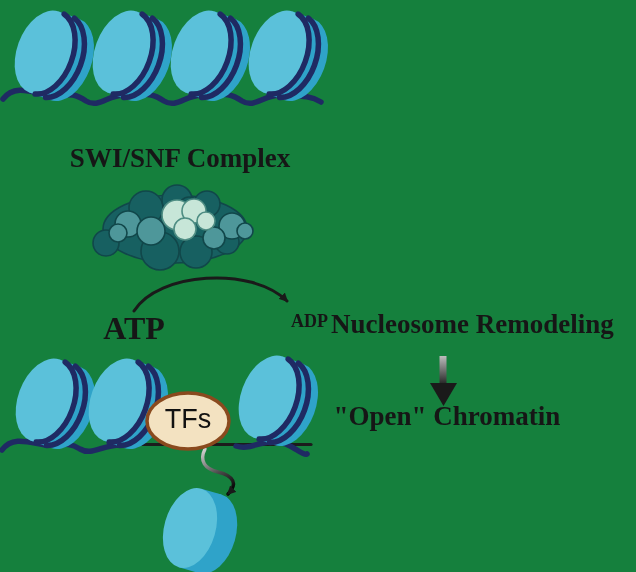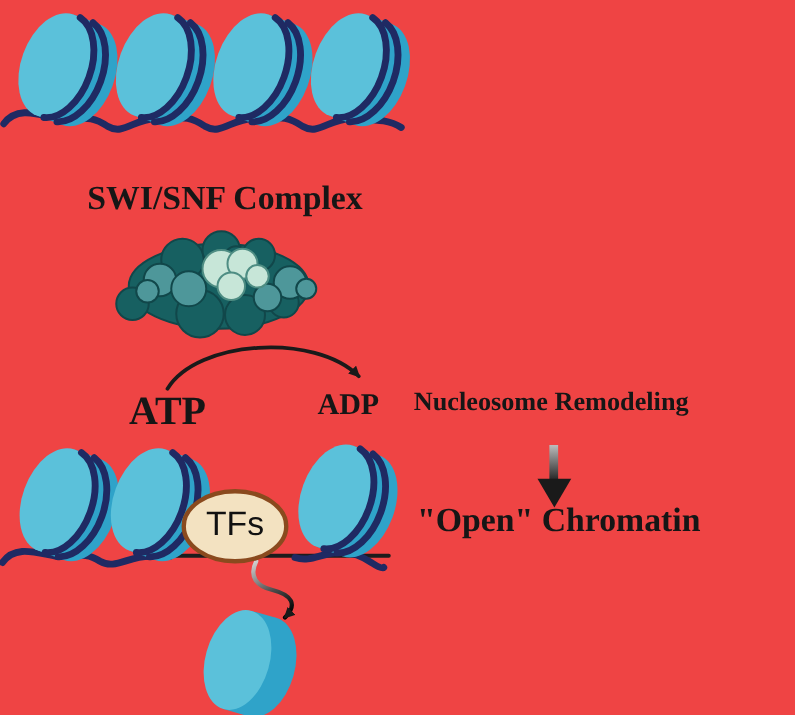--- a/index.html
+++ b/index.html
@@ -1,25 +1,25 @@
 <!DOCTYPE html>
 <html style="--nucleosome-face: #5BC1DA; --nucleosome-side: #2FA3C9; --dna: #1F2A63; --open-dna-line: #1c1c1c; --complex-dark: #176061; --complex-mid: #4E979A; --complex-light: #C7E6D8; --complex-outline: #11474A; --tf-fill: #F3E2C1; --tf-border: #8A4A1E; --arrow: #1a1a1a;"><head>
 <meta charset="utf-8">
 <style>
   html,body{margin:0;padding:0;background:#fff;}
-  .stage{position:relative;width:636px;height:572px;background:#ef4444;overflow:hidden;
+  .stage{position:relative;width:636px;height:572px;background:#15803d;overflow:hidden;
          font-family:"Liberation Serif",serif;}
   .stage svg{position:absolute;left:0;top:0;}
   .lbl{position:absolute;color:#161616;font-weight:600;white-space:nowrap;line-height:1.05;}
   .lbl-serif{font-family:"Liberation Serif",serif;}
   .lbl-sans{font-family:"Liberation Sans",sans-serif;font-weight:500;}
   #lbl-complex{left:60px;top:144px;width:240px;text-align:center;font-size:27px;}
   #lbl-atp{left:100px;top:312px;width:68px;text-align:center;font-size:32px;}
-  #lbl-adp{left:254px;top:312px;width:74px;text-align:left;font-size:24px;}
-  #lbl-remodeling{left:331px;top:310px;width:305px;text-align:left;font-size:21px;}
+  #lbl-adp{left:254px;top:312px;width:74px;text-align:right;font-size:18px;}
+  #lbl-remodeling{left:331px;top:310px;width:305px;text-align:left;font-size:27px;}
   #lbl-open{left:332px;top:402px;width:230px;text-align:center;font-size:27px;}
   #lbl-tfs{left:147px;top:405px;width:82px;text-align:center;font-size:27px;color:#111;}
 </style>
 </head>
 <body>
 
 <div class="stage">
 
   <svg width="636" height="572" viewBox="0 0 636 572">
     <defs>

